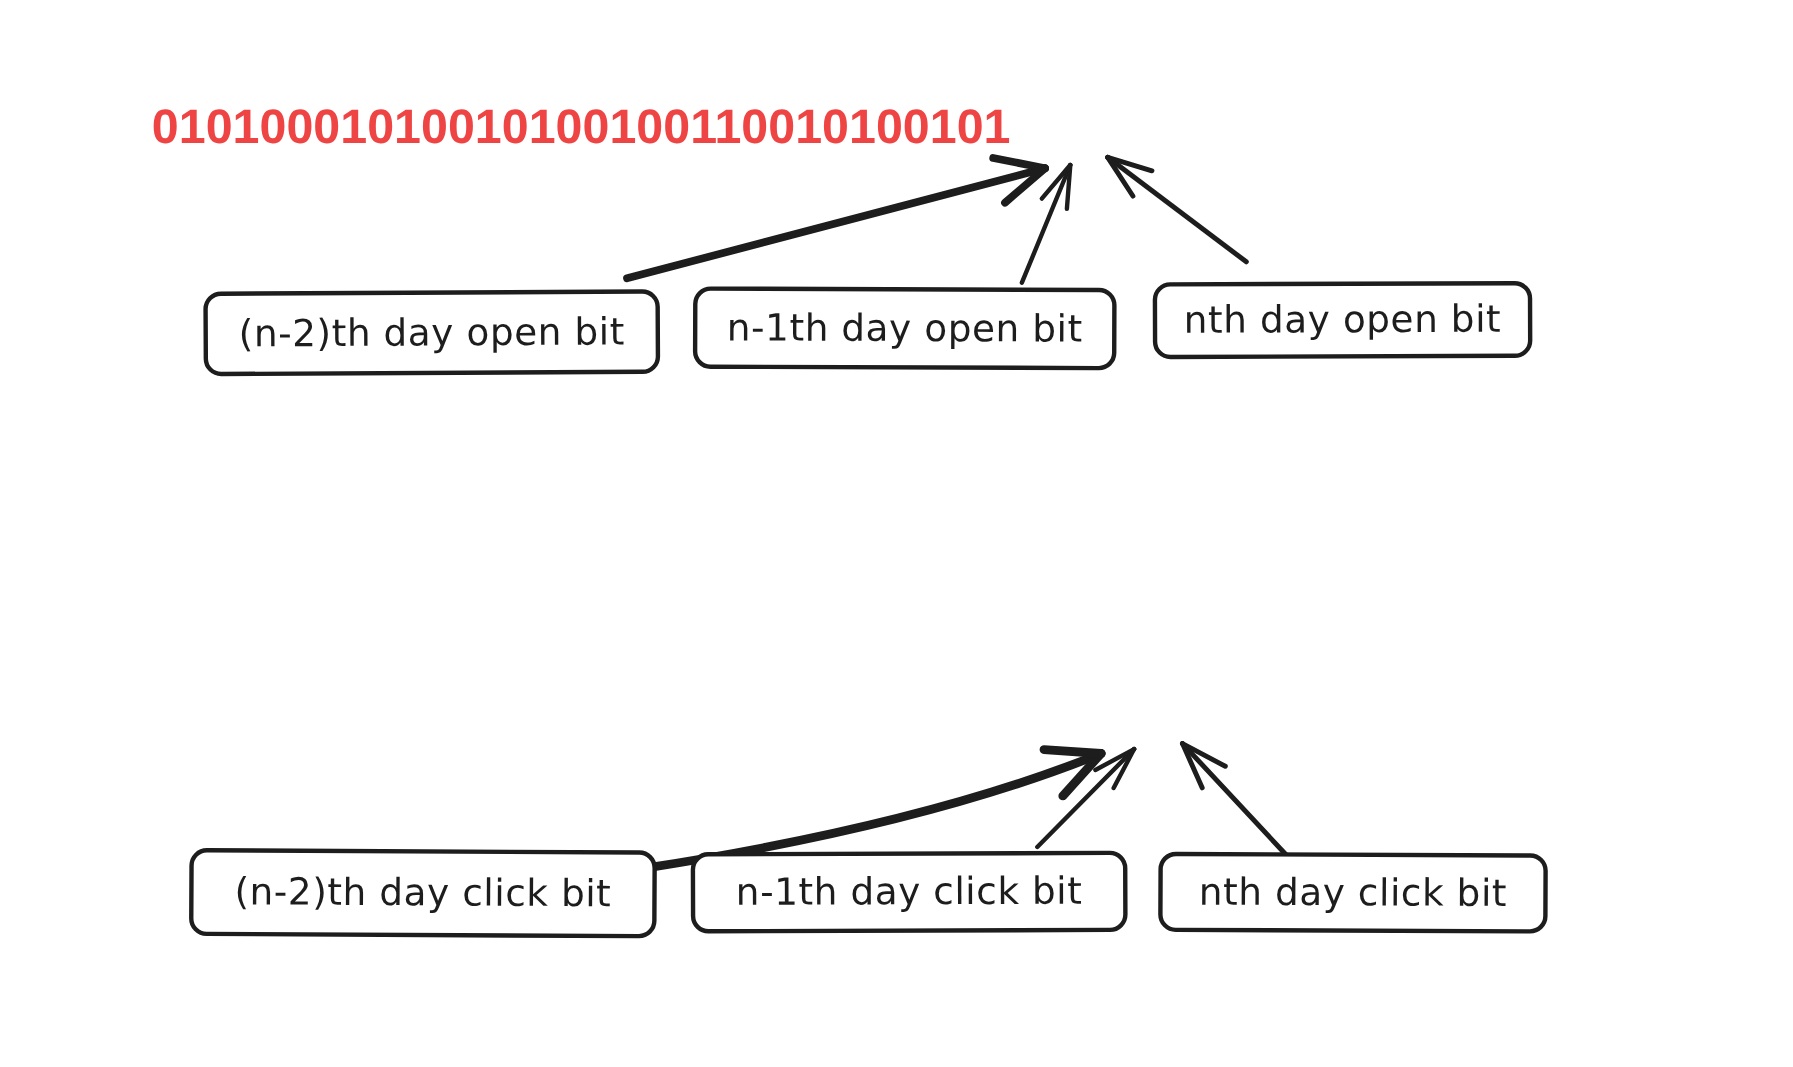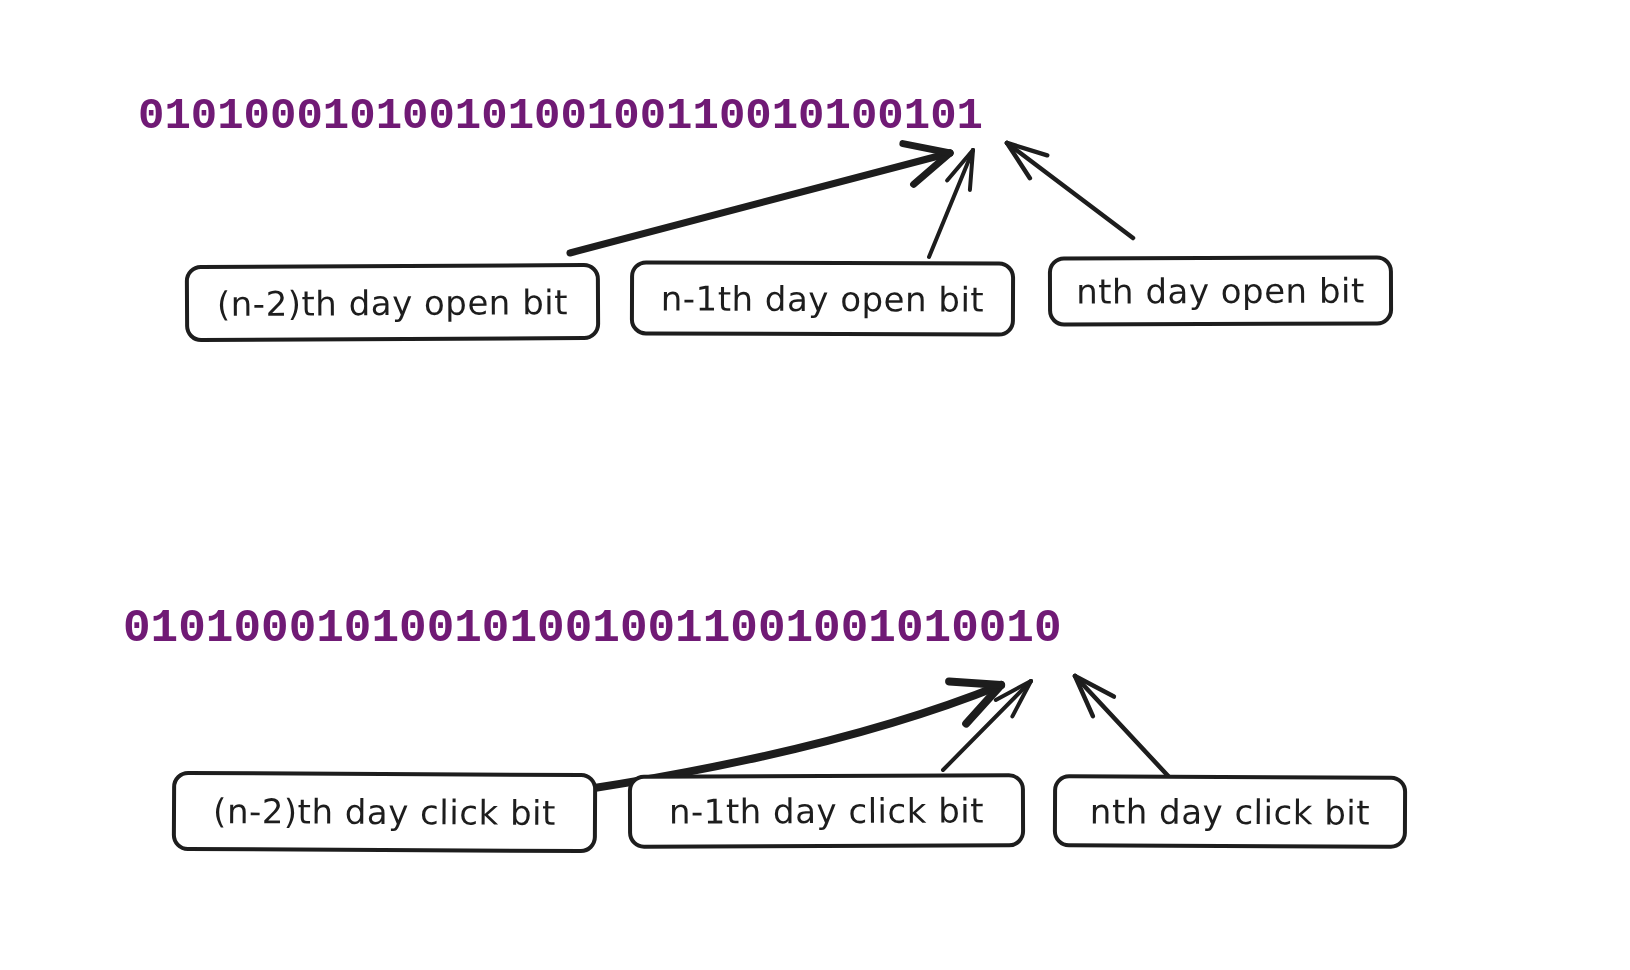--- a/index.html
+++ b/index.html
@@ -19,23 +19,23 @@
   .arrow-layer {
     position: absolute;
     left: 0;
     top: 0;
     width: 1630px;
     height: 970px;
     pointer-events: none;
   }
   .bits {
     position: absolute;
-    font-family: Liberation Mono, monospace;
+    font-family: Liberation Sans, sans-serif;
     font-weight: 700;
-    color: #701a75;
+    color: #ef4444;
     white-space: nowrap;
     line-height: 1.1;
     letter-spacing: 0px;
   }
   .bits.open-bits {
     left: 138px;
     top: 92px;
     font-size: 44px;
   }
   .bits.click-bits {
@@ -120,21 +120,20 @@
   <div class="label-box box-open-n2">
     <span class="label-text">(n-2)th day open bit</span>
   </div>
   <div class="label-box box-open-n1">
     <span class="label-text">n-1th day open bit</span>
   </div>
   <div class="label-box box-open-n">
     <span class="label-text">nth day open bit</span>
   </div>
 
-  <div class="bits click-bits">0101000101001010010011001001010010</div>
 
   <div class="label-box box-click-n2">
     <span class="label-text">(n-2)th day click bit</span>
   </div>
   <div class="label-box box-click-n1">
     <span class="label-text">n-1th day click bit</span>
   </div>
   <div class="label-box box-click-n">
     <span class="label-text">nth day click bit</span>
   </div>

